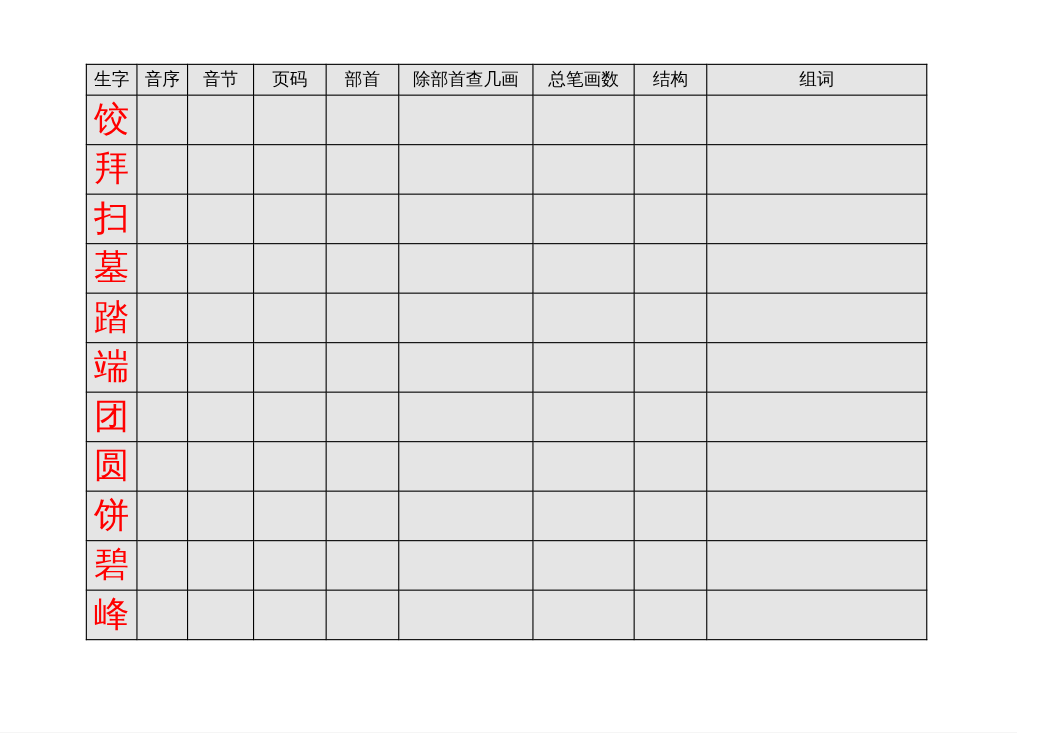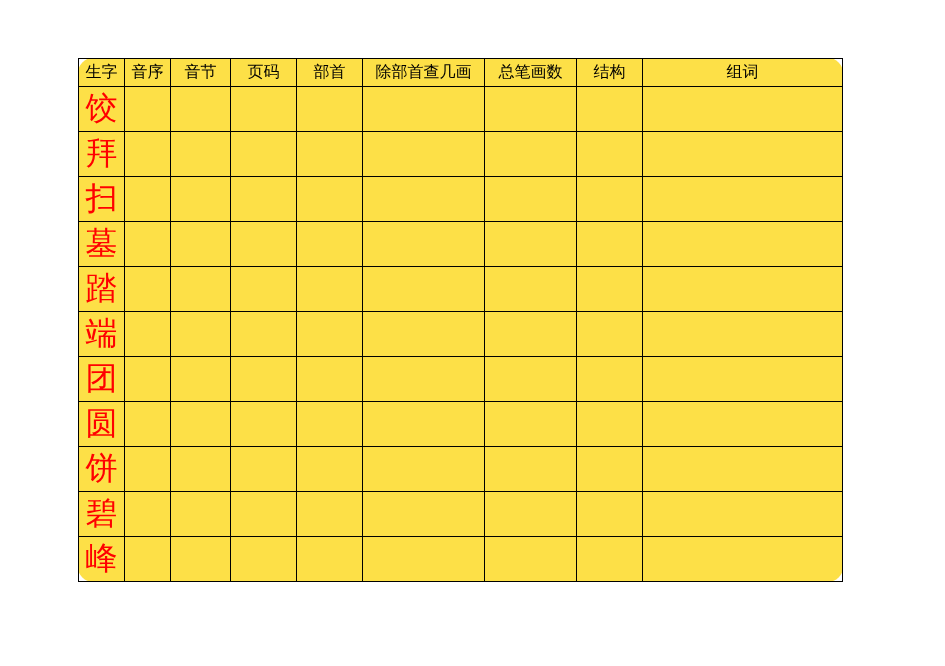--- a/index.html
+++ b/index.html
@@ -9,22 +9,21 @@
     }
     body {
       background: #ffffff;
       font-family: "SimSun", "宋体", serif;
       width: 945px;
       height: 666px;
       padding: 58px 0 0 78px;
     }
     table {
       border-collapse: collapse;
-      background: #fde047;
-      border-radius: 15px;
+      background: #e5e5e5;
     }
     th, td {
       border: 1px solid #000000;
       text-align: center;
       vertical-align: middle;
       font-weight: normal;
     }
     th {
       height: 28px;
       font-size: 16px;

